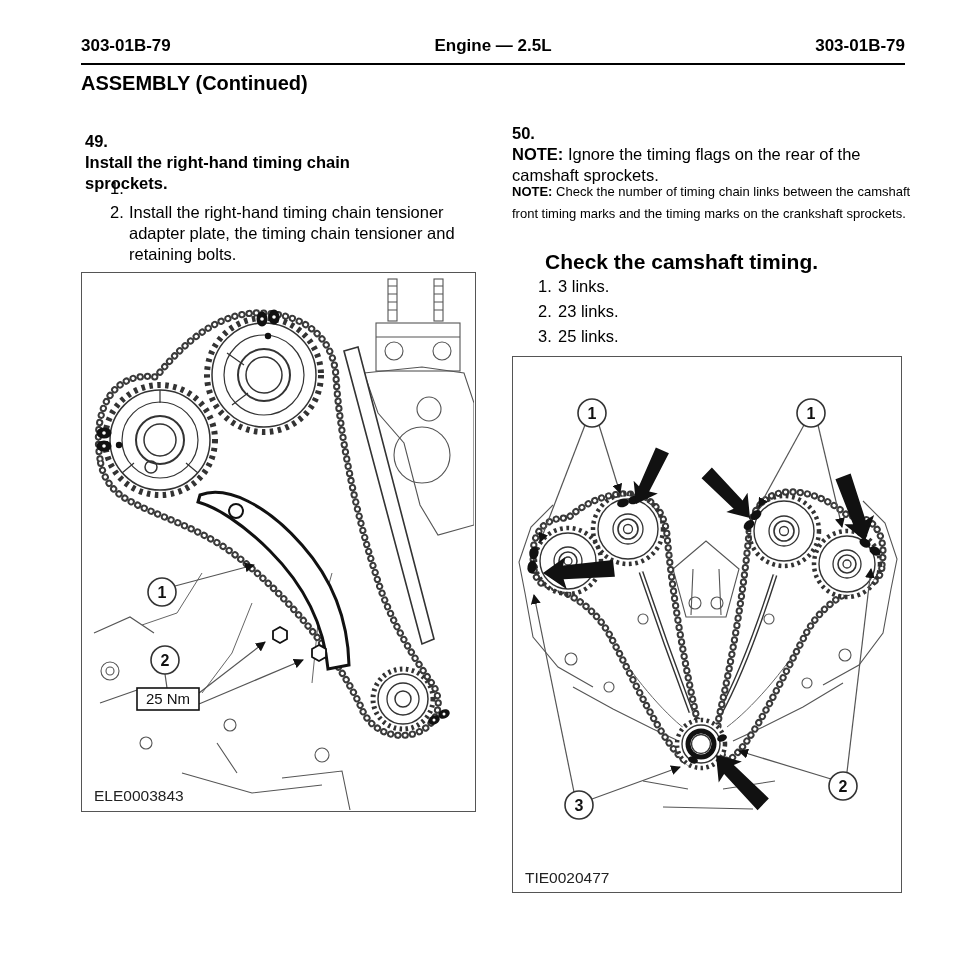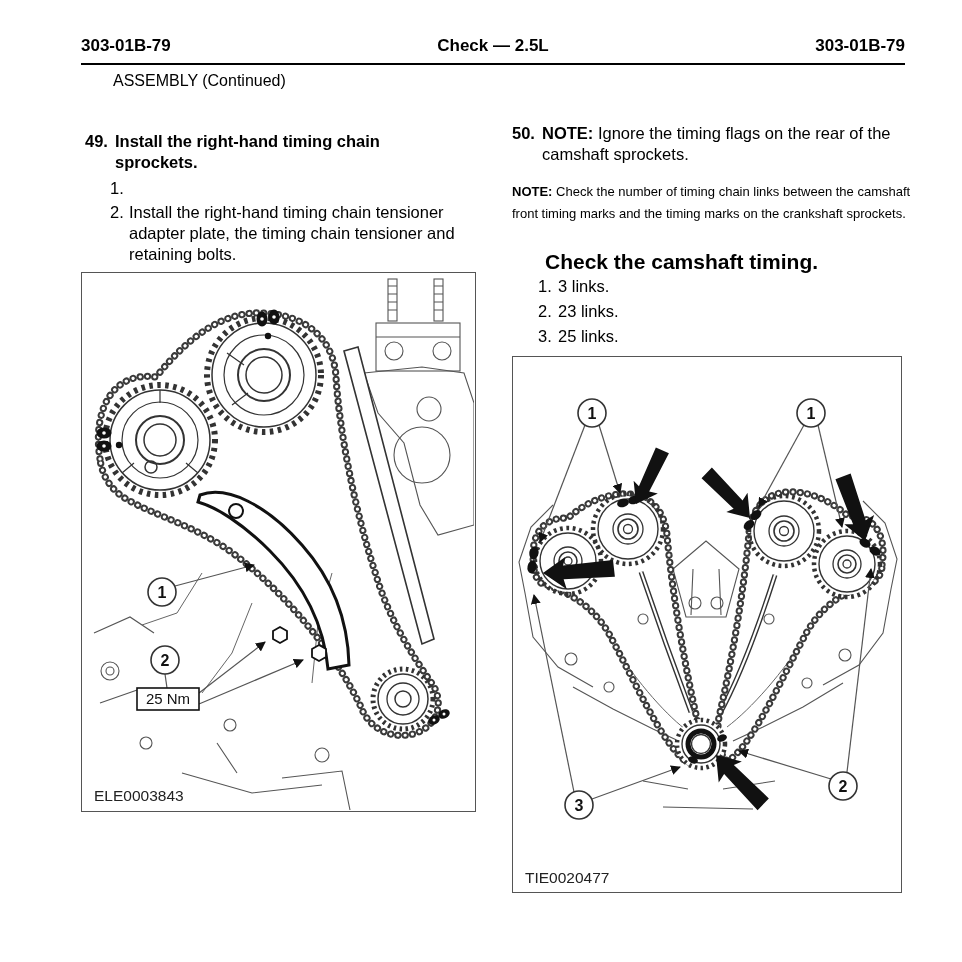--- a/index.html
+++ b/index.html
@@ -1,22 +1,22 @@
 <!DOCTYPE html>
 <html><head>
 <meta charset="utf-8">
 <style>
   html,body{margin:0;padding:0;background:#fff;}
   .page{position:relative;width:934px;height:962px;background:#fff;
         font-family:"Liberation Sans",sans-serif;color:#000;overflow:hidden;}
   .hdr{position:absolute;left:81px;top:36px;width:824px;display:flex;
        justify-content:space-between;font-weight:bold;font-size:17px;}
   .hdr-rule{position:absolute;left:81px;top:63px;width:824px;border-top:2px solid #000;}
-  .section-title{position:absolute;left:81px;top:72px;font-size:16px;font-weight:normal;margin-left:32px;}
-  .step{position:absolute;display:flex;font-size:16.5px;line-height:21px;}
+  .section-title{position:absolute;left:81px;top:72px;font-size:20px;font-weight:bold;}
+  .step{position:absolute;display:flex;font-size:16.5px;line-height:21px;flex-direction:column;}
   .step-num{width:30px;font-weight:bold;flex:none;}
   .step49{left:85px;top:131px;width:380px;}
   .step49 .step-title{font-weight:bold;width:320px;}
   .substep{position:absolute;display:flex;font-size:16.5px;line-height:21px;}
   .sub-num{width:19px;flex:none;}
   .sub1{left:110px;top:178px;width:370px;}
   .sub2{left:110px;top:202px;width:372px;}
   .step50{left:512px;top:123px;width:393px;}
   .step50 .step-body{width:363px;}
   .note-label{font-weight:bold;}
@@ -47,21 +47,21 @@
   .barrow{fill:#111;stroke:none;}
   .guide{stroke:#333;fill:none;}
 </style>
 </head>
 <body>
 
 <div class="page">
 
   <div class="hdr">
     <span>303-01B-79</span>
-    <span>Check — 2.5L</span>
+    <span>Engine — 2.5L</span>
     <span>303-01B-79</span>
   </div>
   <div class="hdr-rule"></div>
   <div class="section-title">ASSEMBLY (Continued)</div>
 
   <div class="step step49">
     <span class="step-num">49.</span>
     <span class="step-title">Install the right-hand timing chain sprockets.</span>
   </div>
   <div class="substep sub1">

